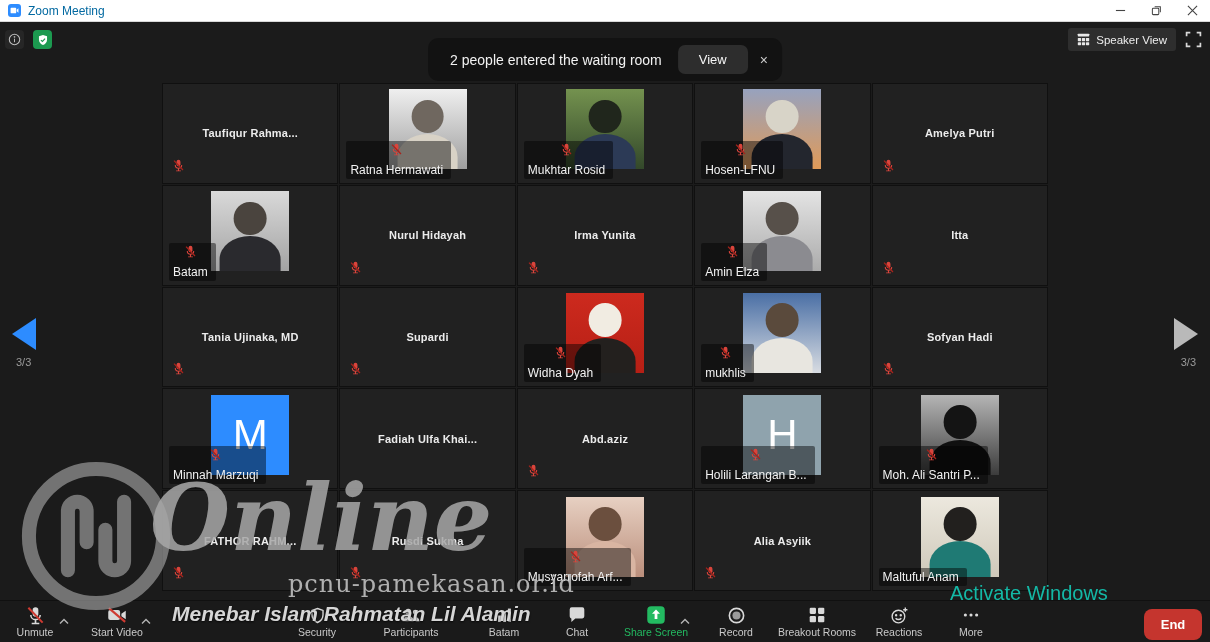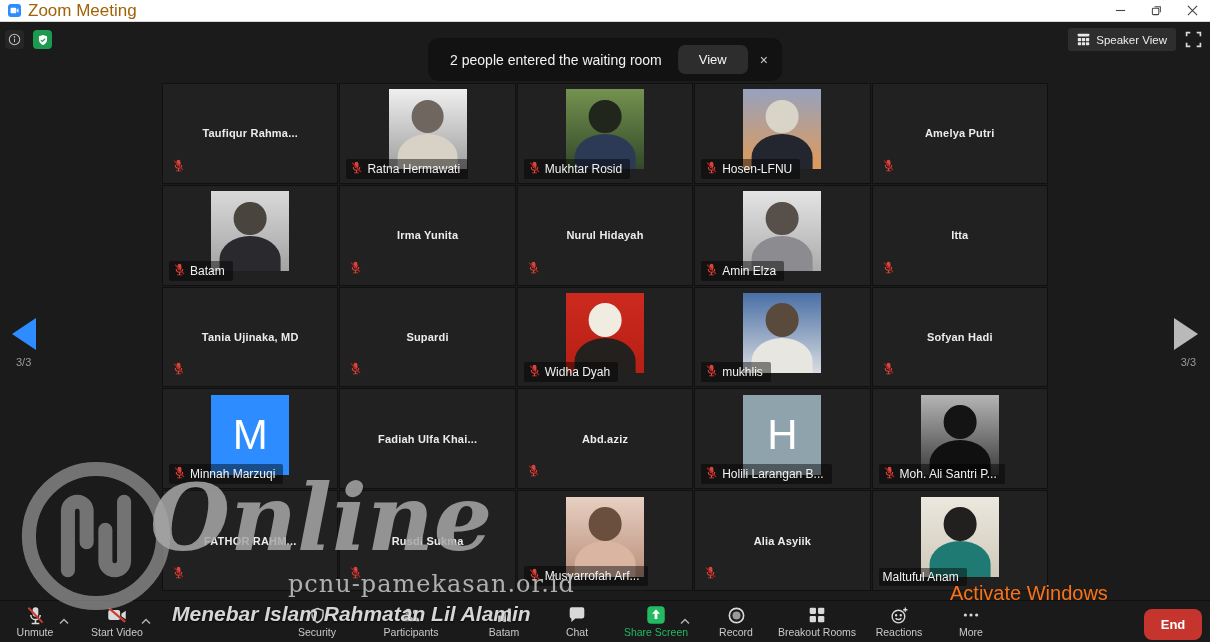--- a/index.html
+++ b/index.html
@@ -5,21 +5,21 @@
   * { margin:0; padding:0; box-sizing:border-box; }
   html,body { width:1210px; height:642px; overflow:hidden; background:#000;
     font-family:"Liberation Sans", sans-serif; }
   #app { position:relative; width:1210px; height:642px; background:#1b1b1b; }
 
   
   .titlebar { position:absolute; top:0; left:0; width:100%; height:22px; background:#ffffff;
     display:flex; align-items:center; border-bottom:1px solid #d8d8d8; z-index:60; }
   .tb-logo { width:13px; height:13px; border-radius:3px; background:#2D8CFF; margin:0 7px 0 8px;
     display:flex; align-items:center; justify-content:center; }
-  .tb-title { font-size:17px; color:#a16207; }
+  .tb-title { font-size:12px; color:#0369a1; }
   .tb-controls { margin-left:auto; display:flex; height:100%; }
   .tb-btn { width:36px; height:100%; display:flex; align-items:center; justify-content:center;
     color:#444; font-size:12px; cursor:default; }
 
   
   .main { position:absolute; top:22px; left:0; width:1210px; height:620px; background:#1b1b1b; overflow:hidden; }
 
   .corner-ic { position:absolute; width:19px; height:19px; border-radius:4px; background:#262626;
     display:flex; align-items:center; justify-content:center; }
   #info-ic { left:5px; top:8px; }
@@ -45,21 +45,21 @@
   .tile { position:relative; background:#212121; display:flex; align-items:center; justify-content:center;
     overflow:hidden; outline:1px solid #101010; }
   .pname { font-weight:bold; font-size:11px; color:#ececec; letter-spacing:.2px; text-align:center; padding:0 8px; }
   .avatar { width:78px; height:80px; position:relative; overflow:hidden; flex:none; margin-bottom:8px; }
   .av-head { position:absolute; left:50%; top:13%; width:42%; height:42%; border-radius:50%; transform:translateX(-50%); }
   .av-body { position:absolute; left:50%; top:56%; width:78%; height:58%; border-radius:50% 50% 0 0; transform:translateX(-50%); }
   .avatar-initial { width:78px; height:80px; display:flex; align-items:center; justify-content:center;
     color:#ffffff; font-size:42px; font-weight:normal; margin-bottom:8px; flex:none; }
   .plabel { position:absolute; left:6px; bottom:4px; display:flex; align-items:center; gap:4px;
     background:rgba(0,0,0,.45); padding:2px 8px 2px 4px; border-radius:2px;
-    font-size:12px; color:#f2f2f2; white-space:nowrap; max-width:95%; }
+    font-size:12px; color:#f2f2f2; white-space:nowrap; max-width:95%;flex-direction:column; }
   .corner-mic { position:absolute; left:9px; bottom:7px; }
 
   
   .pg-arrow { position:absolute; width:0; height:0; cursor:pointer; }
   #pg-left { left:12px; top:296px; border-top:16px solid transparent; border-bottom:16px solid transparent;
     border-right:24px solid #2D8CFF; }
   #pg-right { right:12px; top:296px; border-top:16px solid transparent; border-bottom:16px solid transparent;
     border-left:24px solid #b9b9b9; }
   .pg-label { position:absolute; font-size:11px; color:#9a9a9a; }
   #pg-left-label { left:16px; top:334px; }
@@ -69,21 +69,21 @@
   .wm { pointer-events:none; z-index:50; }
   #wm-logo { position:absolute; left:18px; top:436px; width:156px; height:156px; opacity:.62; }
   #wm-brand { position:absolute; left:150px; top:446px; font-family:"DejaVu Serif", serif;
     font-style:italic; font-weight:bold; font-size:92px; color:#a8a8a8; opacity:.85; line-height:1.1; }
   #wm-url { position:absolute; left:288px; top:548px; font-family:"DejaVu Serif", serif;
     font-size:24px; letter-spacing:1px; color:#bdbdbd; opacity:.92; }
   #wm-tagline { position:absolute; left:172px; top:580px; font-style:italic; font-weight:bold;
     font-size:21px; color:#d6d6d6; text-shadow:0 1px 2px rgba(0,0,0,.8); }
 
   
-  #activate1 { position:absolute; left:950px; top:560px; font-size:20px; color:#f97316; z-index:40; }
+  #activate1 { position:absolute; left:950px; top:560px; font-size:20px; color:#14b8a6; z-index:40; }
   #activate2 { position:absolute; left:950px; top:584px; font-size:13px; color:#7f7f7f; z-index:40; }
 
   
   #toolbar { position:absolute; left:0; bottom:0; width:1210px; height:42px; background:#1a1a1a;
     border-top:1px solid #101010; z-index:45; }
   .tool-item { position:absolute; top:3px; width:96px; text-align:center; cursor:pointer; }
   .tool-ic { height:22px; display:flex; align-items:center; justify-content:center; }
   .tool-label { font-size:10.5px; color:#c9c9c9; margin-top:0px; white-space:nowrap; }
   .tool-caret { position:absolute; top:10px; cursor:pointer; }
   #end-btn { position:absolute; right:8px; top:8px; width:58px; height:31px; border:none; border-radius:8px;
@@ -241,31 +241,31 @@
                 <g fill="#d9453c">
                   <rect x="5.6" y="1" width="4.8" height="8" rx="2.4"></rect>
                   <path d="M3.4 7.5a4.6 4.6 0 0 0 9.2 0h-1.3a3.3 3.3 0 0 1-6.6 0zM7.3 12h1.4v2H7.3zM5 14h6v1.2H5z"></path>
                 </g>
                 <line x1="2.5" y1="2" x2="13.5" y2="13.5" stroke="#a8231c" stroke-width="1.6"></line>
               </svg></span>
             <span>Batam</span>
           </div>
         </div>
         <div class="tile">
+          <div class="pname">Nurul Hidayah</div>
+          <span class="corner-mic"><svg width="13" height="13" viewBox="0 0 16 16">
+              <g fill="#d9453c">
+                <rect x="5.6" y="1" width="4.8" height="8" rx="2.4"></rect>
+                <path d="M3.4 7.5a4.6 4.6 0 0 0 9.2 0h-1.3a3.3 3.3 0 0 1-6.6 0zM7.3 12h1.4v2H7.3zM5 14h6v1.2H5z"></path>
+              </g>
+              <line x1="2.5" y1="2" x2="13.5" y2="13.5" stroke="#a8231c" stroke-width="1.6"></line>
+            </svg></span>
+        </div>
+        <div class="tile">
           <div class="pname">Irma Yunita</div>
-          <span class="corner-mic"><svg width="13" height="13" viewBox="0 0 16 16">
-              <g fill="#d9453c">
-                <rect x="5.6" y="1" width="4.8" height="8" rx="2.4"></rect>
-                <path d="M3.4 7.5a4.6 4.6 0 0 0 9.2 0h-1.3a3.3 3.3 0 0 1-6.6 0zM7.3 12h1.4v2H7.3zM5 14h6v1.2H5z"></path>
-              </g>
-              <line x1="2.5" y1="2" x2="13.5" y2="13.5" stroke="#a8231c" stroke-width="1.6"></line>
-            </svg></span>
-        </div>
-        <div class="tile">
-          <div class="pname">Nurul Hidayah</div>
           <span class="corner-mic"><svg width="13" height="13" viewBox="0 0 16 16">
               <g fill="#d9453c">
                 <rect x="5.6" y="1" width="4.8" height="8" rx="2.4"></rect>
                 <path d="M3.4 7.5a4.6 4.6 0 0 0 9.2 0h-1.3a3.3 3.3 0 0 1-6.6 0zM7.3 12h1.4v2H7.3zM5 14h6v1.2H5z"></path>
               </g>
               <line x1="2.5" y1="2" x2="13.5" y2="13.5" stroke="#a8231c" stroke-width="1.6"></line>
             </svg></span>
         </div>
         <div class="tile">
           <div class="avatar" style="background: linear-gradient(rgb(228, 228, 228), rgb(171, 171, 171));">

